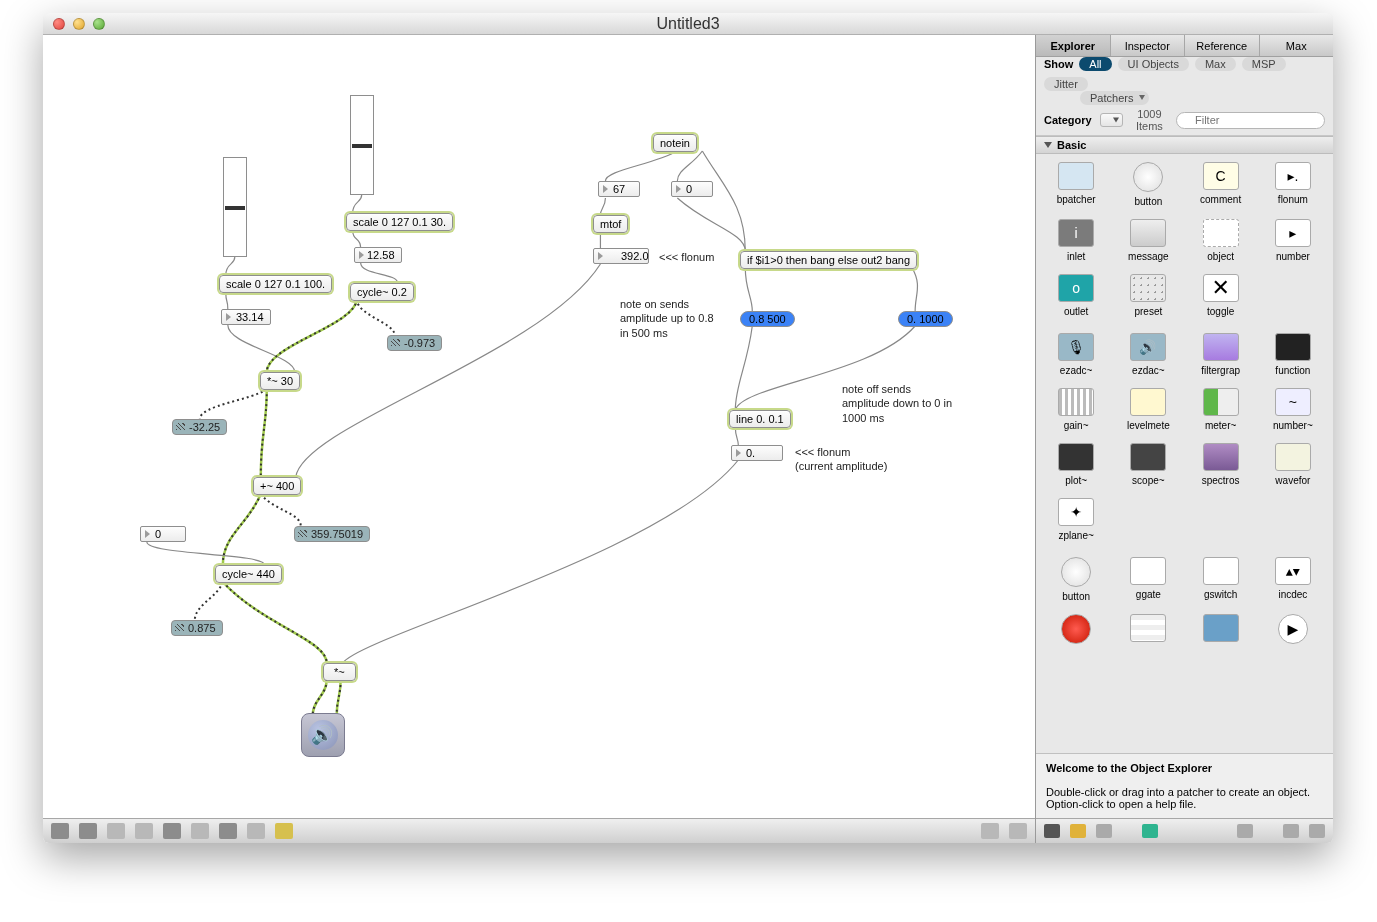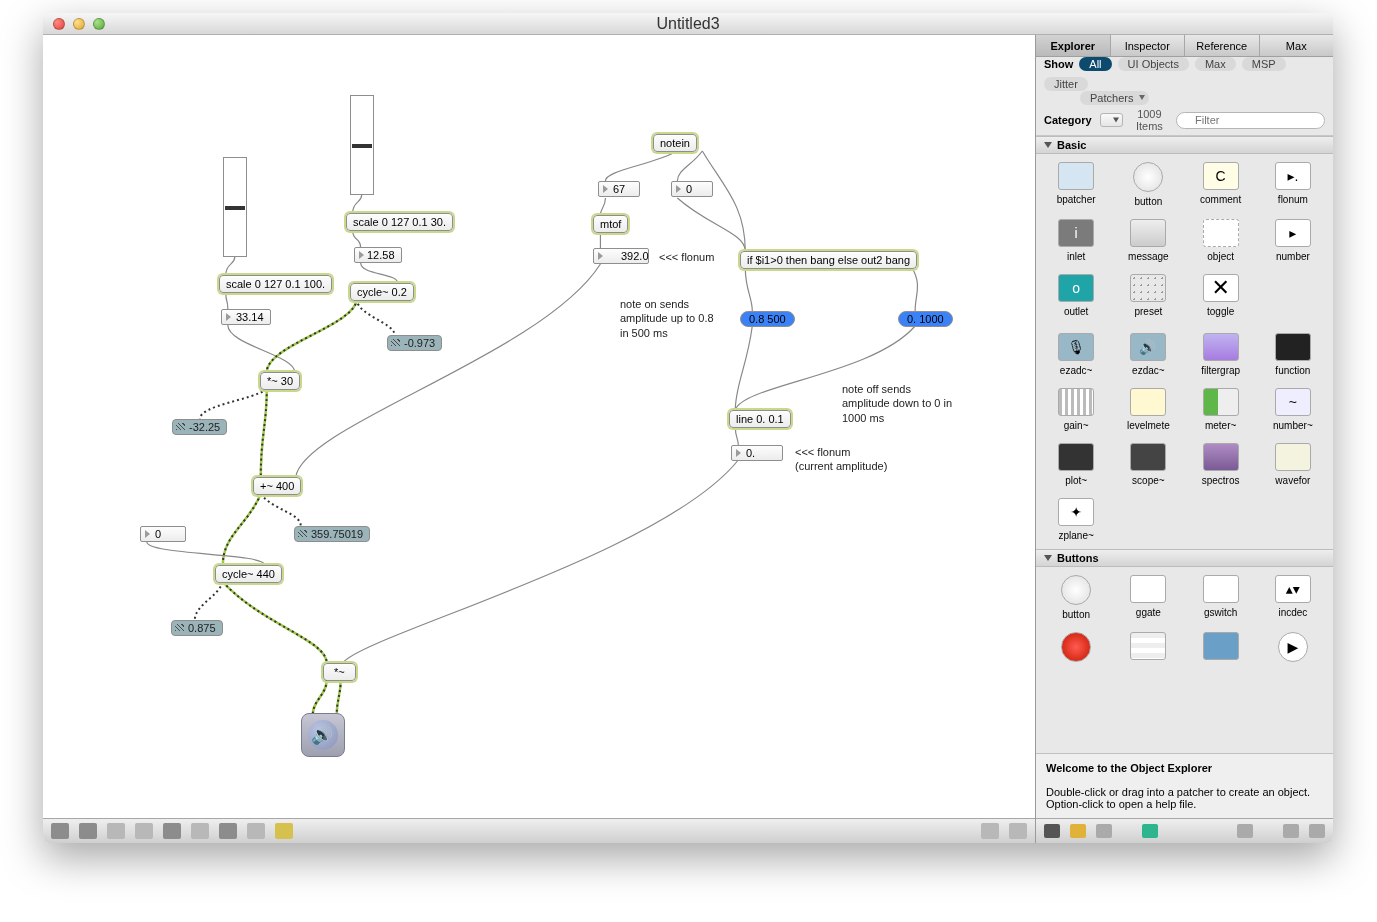--- a/index.html
+++ b/index.html
@@ -609,24 +609,20 @@
           <div class="pal-item">
               <div class="pal-icon wave-i"></div>
               <span>wavefor</span>
             </div>
           <div class="pal-item">
               <div class="pal-icon" style="background:#fff">✦</div>
               <span>zplane~</span>
             </div>
         </div>
 
-        <div class="section-header">
-          <span class="disclosure"></span>
-          <span>Buttons</span>
-        </div>
         <div class="palette">
           <div class="pal-item">
               <div class="pal-icon btn-circ"></div>
               <span>button</span>
             </div>
           <div class="pal-item">
               <div class="pal-icon"></div>
               <span>ggate</span>
             </div>
           <div class="pal-item">

